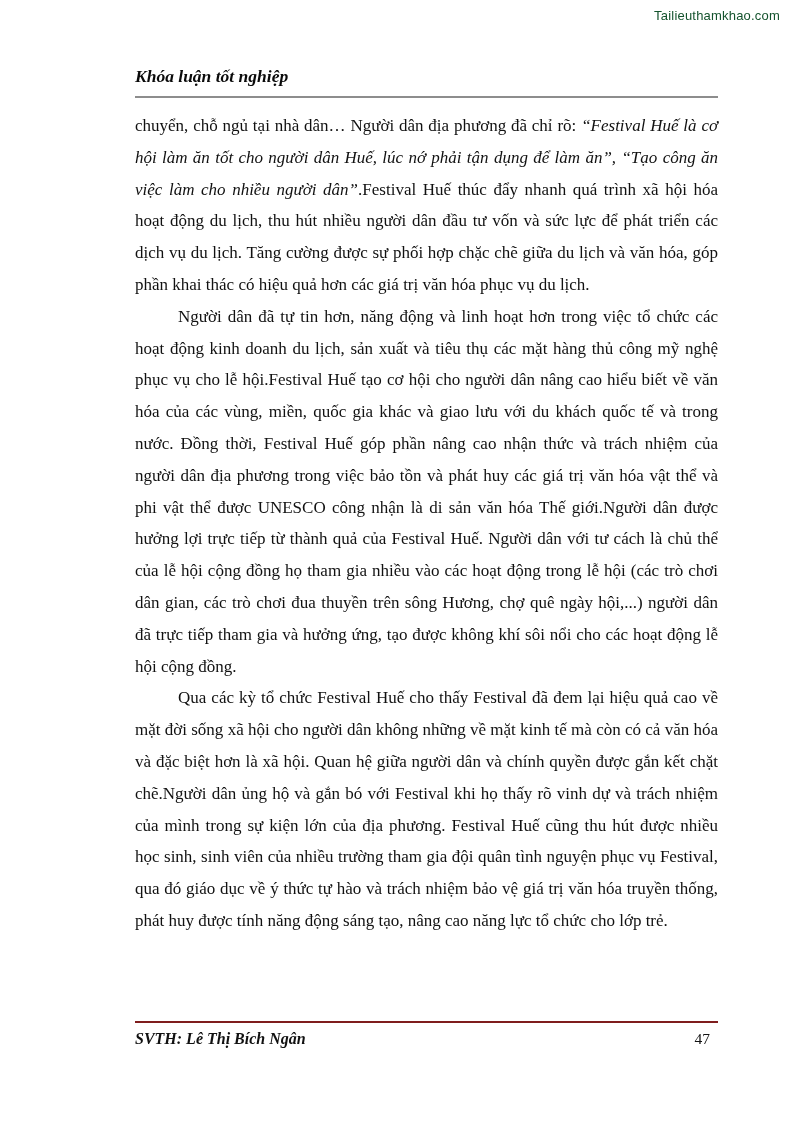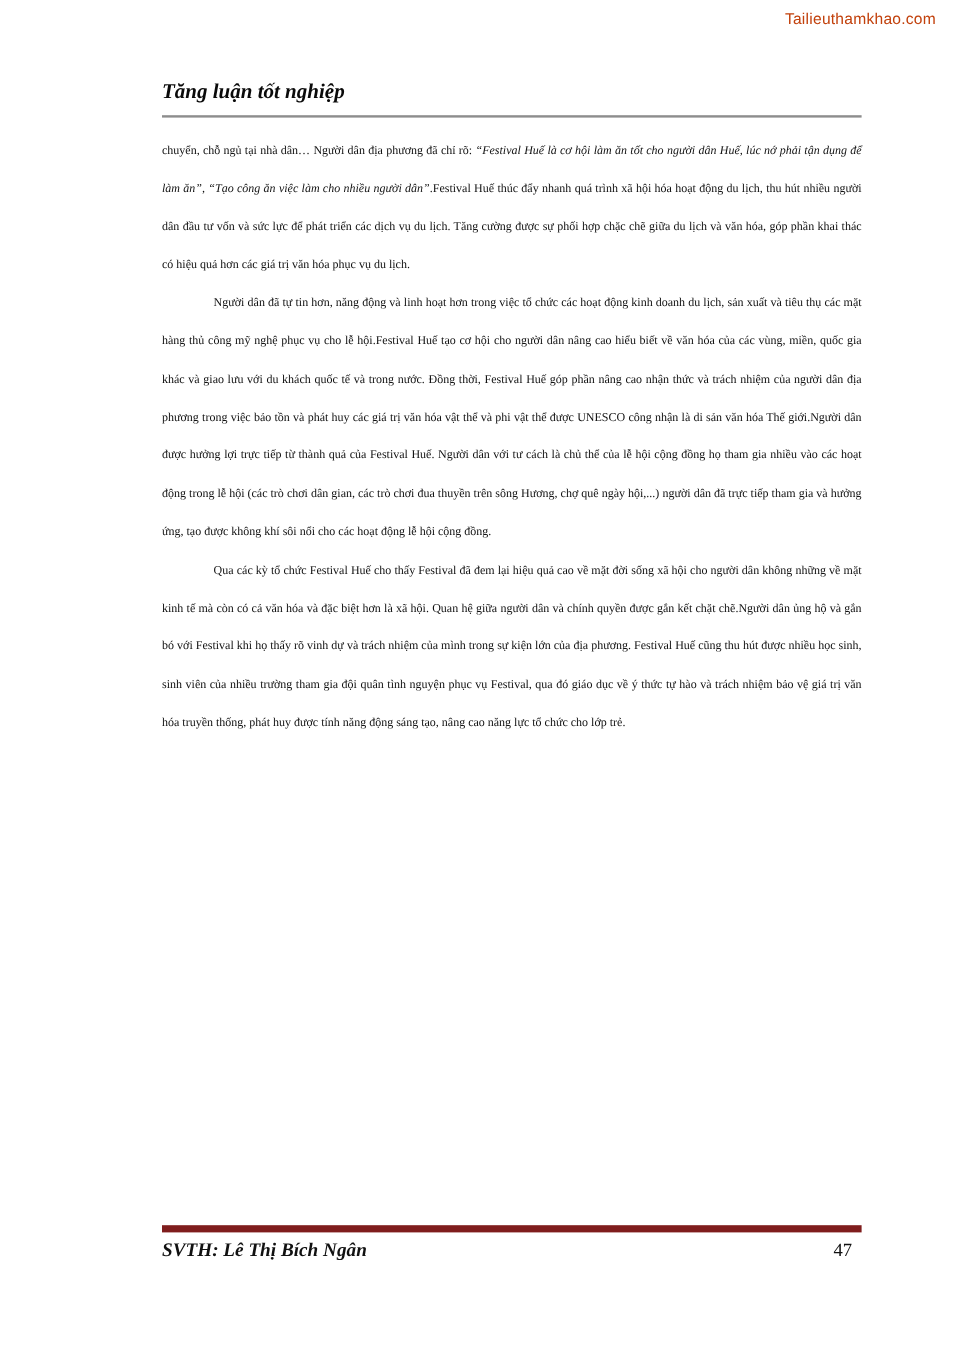--- a/index.html
+++ b/index.html
@@ -15,59 +15,59 @@
     font-family: "Liberation Serif", serif;
     color: #111111;
     overflow: hidden;
   }
   .watermark {
     position: absolute;
     top: 8px;
     right: 14px;
     font-family: "Liberation Sans", sans-serif;
     font-size: 13px;
-    color: #c2410c;
+    color: #14532d;
     letter-spacing: 0.2px;
   }
   .content {
     position: absolute;
     left: 135px;
     top: 66px;
     width: 583px;
   }
   .header-title {
     margin: 0;
     padding-bottom: 9px;
     font-size: 17.5px;
     font-weight: bold;
     font-style: italic;
     color: #0a0a0a;
     border-bottom: 2px solid #8d8d8d;
   }
   .doc-body {
     margin-top: 12px;
-    font-size: 10px;
+    font-size: 17px;
     line-height: 31.8px;
     text-align: justify;
   }
   .para {
     margin: 0;
   }
   .para.indent {
     text-indent: 43px;
   }
   .italic {
     font-style: italic;
   }
   .footer {
     position: absolute;
     left: 135px;
     top: 1021px;
     width: 583px;
-    border-top: 6px solid #7f1d1d;
+    border-top: 2px solid #7f1d1d;
     padding-top: 7px;
     display: flex;
     justify-content: space-between;
     align-items: baseline;
     font-size: 16px;
   }
   .footer-author {
     font-weight: bold;
     font-style: italic;
   }
@@ -77,21 +77,21 @@
   }
 </style>
 </head>
 <body>
 
 <div class="page">
 
   <div class="watermark">Tailieuthamkhao.com</div>
 
   <div class="content">
-    <h1 class="header-title">Tăng luận tốt nghiệp</h1>
+    <h1 class="header-title">Khóa luận tốt nghiệp</h1>
 
     <div class="doc-body" id="document-body">
         <p class="para"><span>chuyển, chỗ ngủ tại nhà dân… Người dân địa phương đã chỉ rõ: </span><span class="italic">“Festival Huế là cơ hội làm ăn tốt cho người dân Huế, lúc nớ phải tận dụng để làm ăn”, “Tạo công ăn việc làm cho nhiều người dân”</span><span>.Festival Huế thúc đẩy nhanh quá trình xã hội hóa hoạt động du lịch, thu hút nhiều người dân đầu tư vốn và sức lực để phát triển các dịch vụ du lịch. Tăng cường được sự phối hợp chặc chẽ giữa du lịch và văn hóa, góp phần khai thác có hiệu quả hơn các giá trị văn hóa phục vụ du lịch.</span></p>
         <p class="para indent"><span>Người dân đã tự tin hơn, năng động  và linh hoạt hơn trong việc tổ chức các hoạt động kinh doanh du lịch, sản xuất và tiêu thụ các mặt hàng thủ công mỹ nghệ phục vụ cho lễ hội.Festival Huế tạo cơ hội cho người dân nâng cao hiểu biết về văn hóa của các vùng,  miền, quốc gia khác và giao lưu với du khách quốc tế và trong nước. Đồng thời, Festival Huế góp phần nâng cao nhận thức và trách nhiệm của người dân địa phương trong việc bảo tồn và phát huy các giá trị văn hóa vật thể và phi vật thể được UNESCO công nhận là di sản văn hóa Thế giới.Người dân được hưởng lợi trực tiếp từ thành quả của Festival Huế. Người dân với tư cách là chủ thể của lễ hội cộng đồng họ tham gia nhiều vào các hoạt động trong lễ hội (các trò chơi dân gian, các trò chơi đua thuyền trên sông Hương, chợ quê ngày hội,...) người dân đã trực tiếp tham gia và hưởng ứng, tạo được không khí sôi nổi cho các hoạt động  lễ hội cộng đồng.</span></p>
         <p class="para indent"><span>Qua các kỳ tổ chức Festival Huế cho thấy Festival đã đem lại hiệu quả cao về mặt đời sống xã hội cho người dân không những về mặt kinh tế mà còn có cả văn hóa và đặc biệt hơn là xã hội. Quan hệ giữa người dân và chính quyền được gắn kết chặt chẽ.Người dân ủng hộ và gắn bó với Festival khi họ thấy rõ vinh dự và trách nhiệm của mình trong sự kiện lớn của địa phương. Festival Huế cũng thu hút được nhiều học sinh, sinh viên của nhiều trường tham gia đội quân tình nguyện phục vụ Festival, qua đó giáo dục về ý thức tự hào và trách nhiệm bảo vệ giá trị văn hóa truyền thống, phát huy được tính năng động sáng tạo, nâng cao năng lực tổ chức cho lớp trẻ.</span></p>
       </div>
   </div>
 
   <div class="footer">
     <span class="footer-author">SVTH: Lê Thị Bích Ngân</span>

